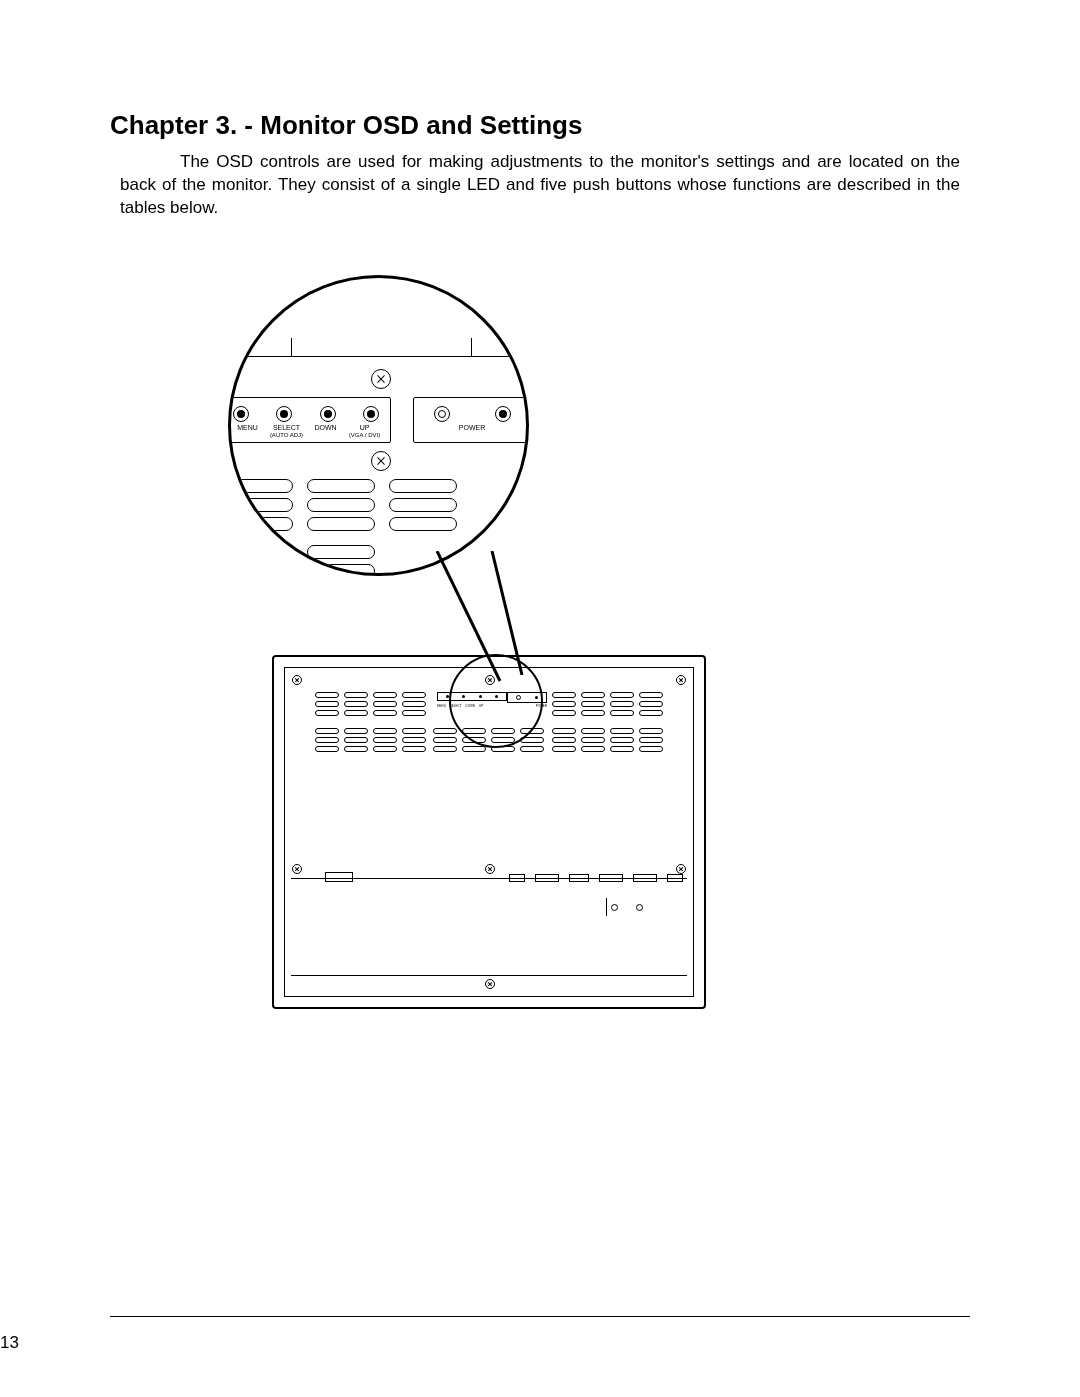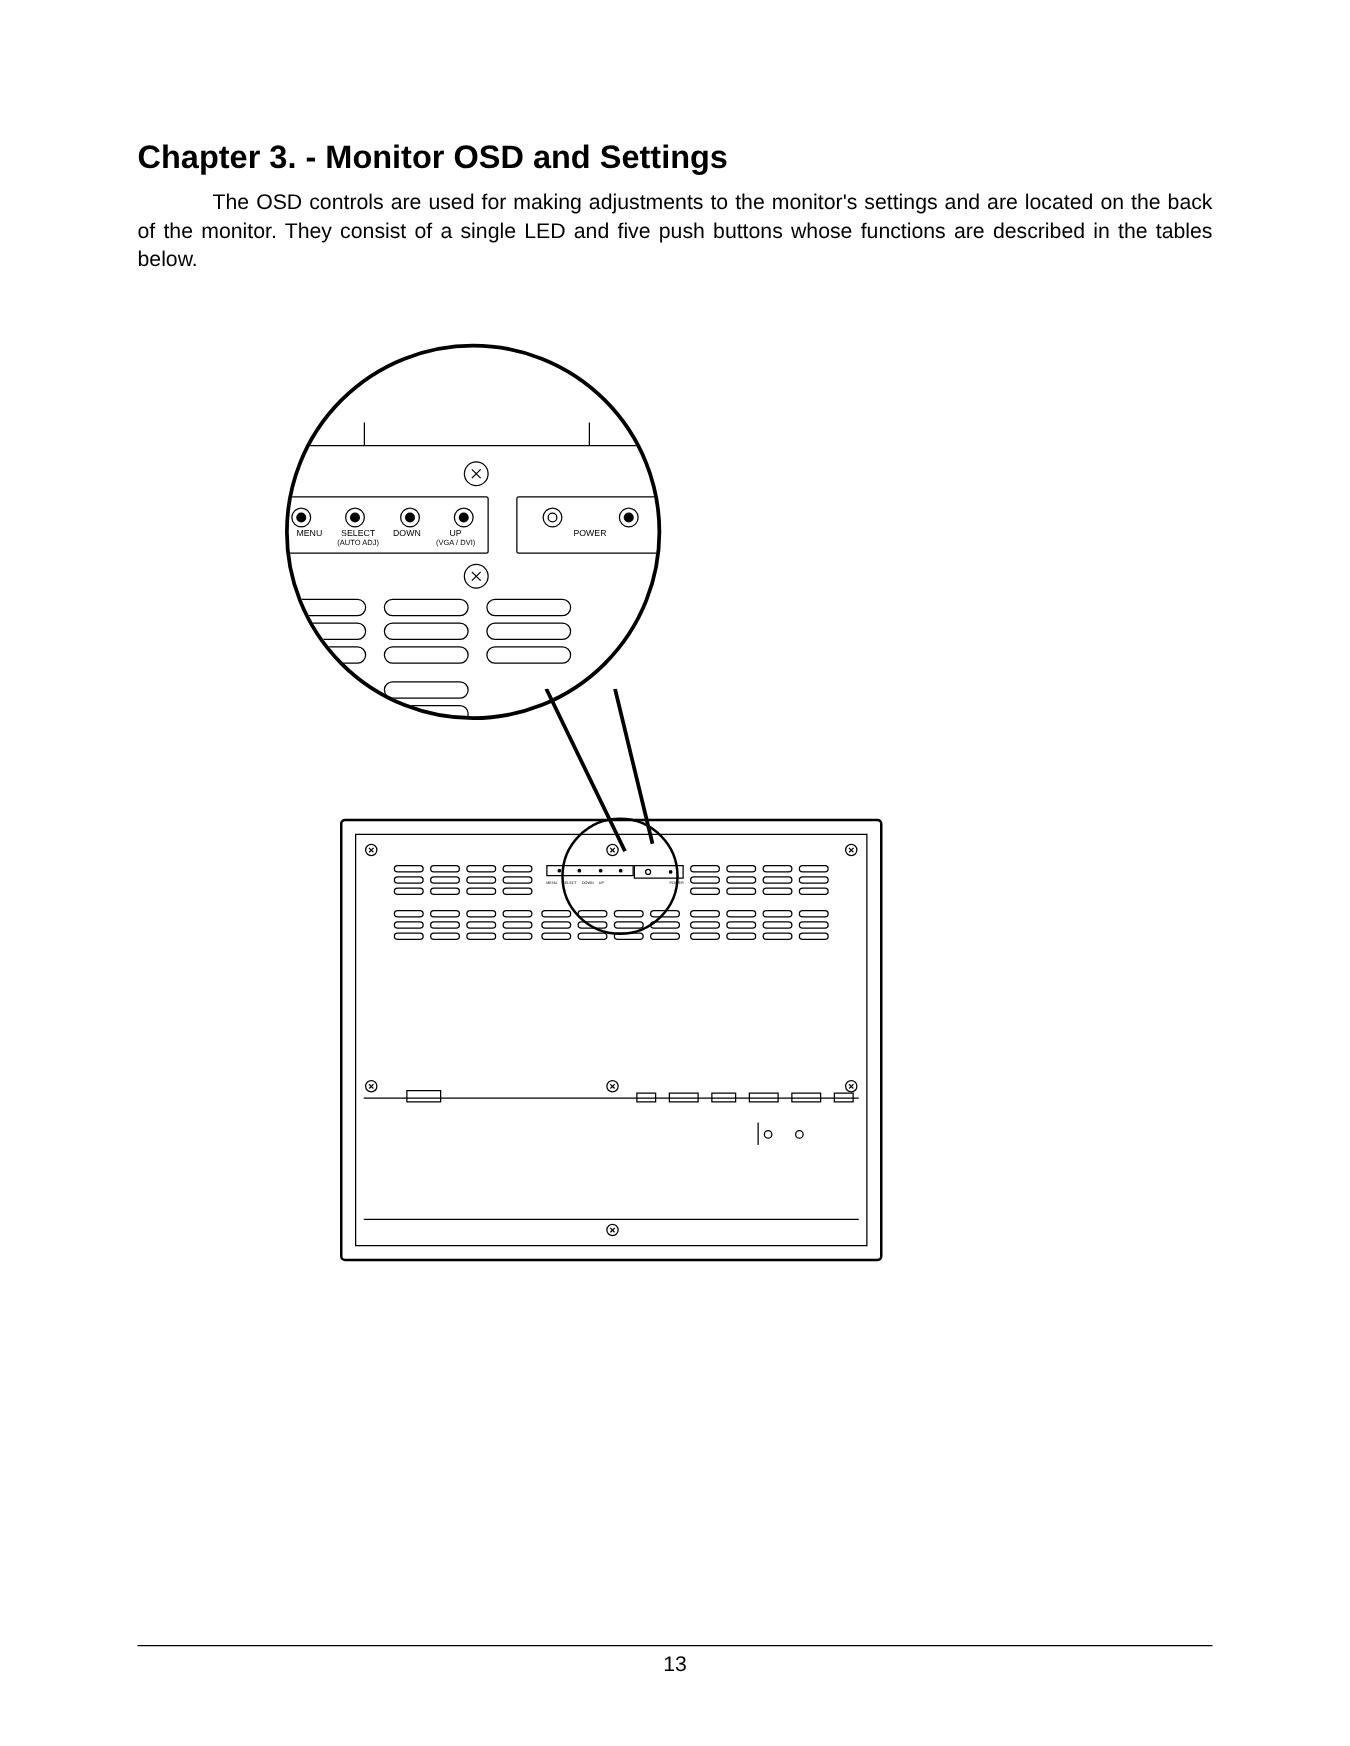--- a/index.html
+++ b/index.html
@@ -1,22 +1,22 @@
 <!DOCTYPE html>
 <html><head>
 <meta charset="utf-8">
 <style>
   html,body{margin:0;padding:0;background:#fff;font-family:Arial,Helvetica,sans-serif;color:#000}
   .page{width:1080px;height:1397px;margin:0 auto;position:relative;box-sizing:border-box;padding:110px 110px 0 110px}
   .chapter-title{font-size:26px;font-weight:bold;margin:0 0 10px 0}
   .section-title{font-size:21px;font-weight:bold;margin:0 0 12px 0}
-  .body-text{font-size:17px;line-height:1.35;text-align:justify;text-indent:60px;margin:0}
+  .body-text{font-size:17px;line-height:1.35;text-align:justify;text-indent:60px;margin:10px}
   .figure-area{position:absolute;left:0;top:275px;width:1080px;height:750px}
   .footer-rule{position:absolute;left:110px;right:110px;bottom:80px;border-top:1px solid #000}
-  .page-num{position:absolute;left:0;right:0;bottom:55px;text-align:center;font-size:17px}
+  .page-num{position:absolute;left:0;right:0;bottom:44px;text-align:left;font-size:17px}
 
   .zoom{position:absolute;left:228px;top:0;width:295px;height:295px;border:3px solid #000;border-radius:50%;overflow:hidden;background:#fff}
   .zoom-inner{position:absolute;left:-60px;top:0;width:420px}
   .z-top-edge{height:78px;border-bottom:1.5px solid #000;margin-bottom:12px;position:relative}
   .z-top-edge::before,.z-top-edge::after{content:"";position:absolute;bottom:0;width:1px;height:18px;background:#000}
   .z-top-edge::before{left:120px}
   .z-top-edge::after{left:300px}
   .screw{width:18px;height:18px;border:1px solid #000;border-radius:50%;position:relative;margin:0 auto}
   .screw::before,.screw::after{content:"";position:absolute;left:50%;top:50%;width:10px;height:1px;background:#000;transform-origin:center}
   .screw::before{transform:translate(-50%,-50%) rotate(45deg)}

